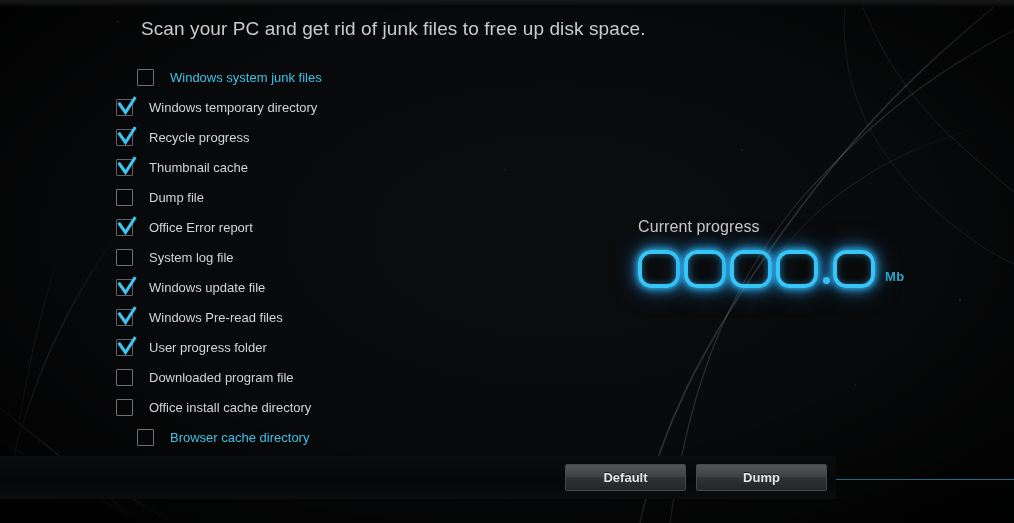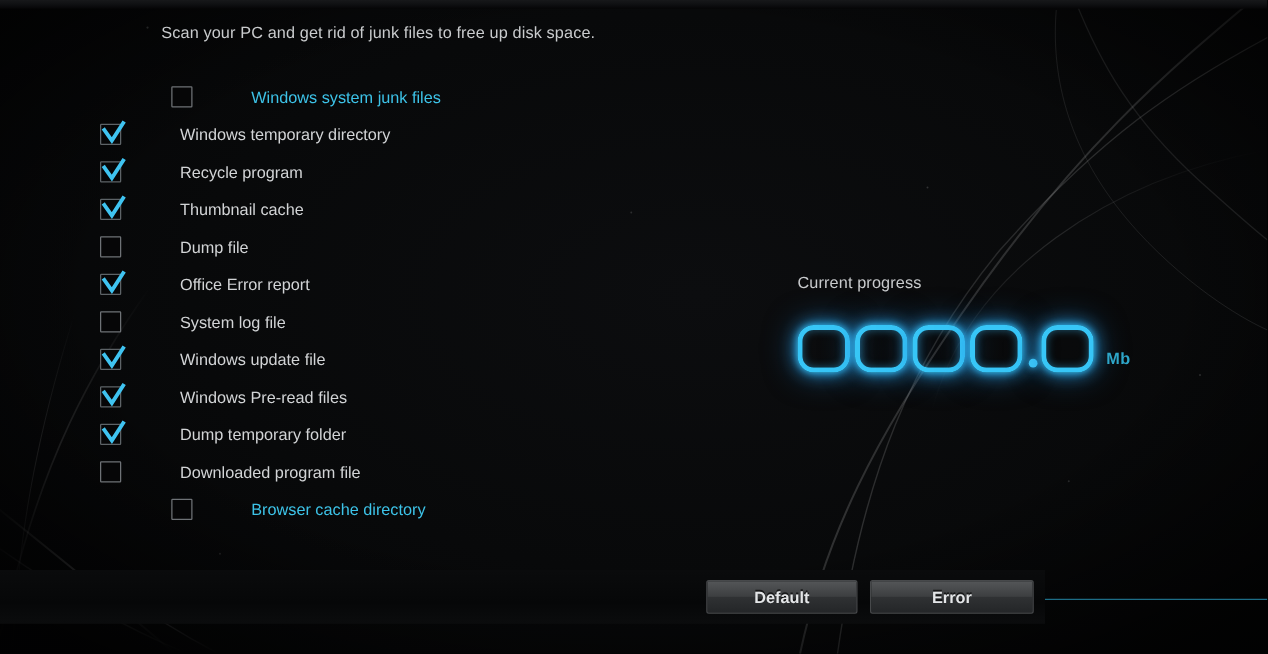--- a/index.html
+++ b/index.html
@@ -48,43 +48,42 @@
   .content {
     position: absolute;
     left: 0; top: 0;
     width: 1014px;
     height: 479px;
     z-index: 3;
   }
 
   .intro {
     position: absolute;
-    left: 129px;
+    left: 141px;
     top: 18px;
-    font-size: 13px;
+    font-size: 19px;
     color: #c9cbcd;
     letter-spacing: .1px;
     white-space: nowrap;
   }
 
   
   .tree {
     position: absolute;
     left: 0;
     top: 62px;
     width: 560px;
   }
   .row {
     display: flex;
     align-items: center;
     height: 30px;
-    gap: 31px;
   }
   .row.level-0 { padding-left: 137px; }
-  .row.level-1 { padding-left: 80px; }
+  .row.level-1 { padding-left: 116px; }
 
   .cb {
     position: relative;
     width: 17px;
     height: 17px;
     box-sizing: border-box;
     border: 1px solid #6e7276;
     background: #060607;
     flex: 0 0 auto;
     border-radius: 1px;
@@ -114,24 +113,24 @@
   }
 
   
   .progress-panel {
     position: absolute;
     left: 638px;
     top: 218px;
     z-index: 3;
   }
   .progress-title {
-    font-size: 13px;
+    font-size: 16px;
     color: #c8cacc;
     letter-spacing: .1px;
-    margin-bottom: 27px;
+    margin-bottom: 14px;
   }
   .digits {
     display: flex;
     align-items: flex-end;
   }
   .digit {
     width: 42px;
     height: 38px;
     box-sizing: border-box;
     border: 4px solid #37c6f7;
@@ -276,21 +275,21 @@
             </svg>
           </div>
           <span class="label">Windows temporary directory</span>
         </div>
         <div class="row level-1">
           <div class="cb checked">
             <svg class="tick" viewBox="0 0 23 23">
               <path d="M 4.5 9 L 10.5 17.5 L 19.5 3.5" fill="none" stroke="#3fc3f0" stroke-width="3.1" stroke-linecap="square" stroke-linejoin="miter"></path>
             </svg>
           </div>
-          <span class="label">Recycle program</span>
+          <span class="label">Recycle progress</span>
         </div>
         <div class="row level-1">
           <div class="cb checked">
             <svg class="tick" viewBox="0 0 23 23">
               <path d="M 4.5 9 L 10.5 17.5 L 19.5 3.5" fill="none" stroke="#3fc3f0" stroke-width="3.1" stroke-linecap="square" stroke-linejoin="miter"></path>
             </svg>
           </div>
           <span class="label">Thumbnail cache</span>
         </div>
         <div class="row level-1">
@@ -324,25 +323,29 @@
             </svg>
           </div>
           <span class="label">Windows Pre-read files</span>
         </div>
         <div class="row level-1">
           <div class="cb checked">
             <svg class="tick" viewBox="0 0 23 23">
               <path d="M 4.5 9 L 10.5 17.5 L 19.5 3.5" fill="none" stroke="#3fc3f0" stroke-width="3.1" stroke-linecap="square" stroke-linejoin="miter"></path>
             </svg>
           </div>
-          <span class="label">Dump temporary folder</span>
+          <span class="label">User progress folder</span>
         </div>
         <div class="row level-1">
           <div class="cb"></div>
           <span class="label">Downloaded program file</span>
+        </div>
+        <div class="row level-1">
+          <div class="cb"></div>
+          <span class="label">Office install cache directory</span>
         </div>
         <div class="row level-0">
           <div class="cb"></div>
           <span class="label">Browser cache directory</span>
         </div>
       </div>
 
     <div class="progress-panel">
       <div class="progress-title">Current progress</div>
       <div class="digits" id="digits-root">
@@ -356,17 +359,17 @@
         </div>
     </div>
 
   </div>
 
   <div class="separator"></div>
 
   <div class="footer">
     <div class="footer-inner" id="footer-buttons">
         <div class="btn">Default</div>
-        <div class="btn wide">Error</div>
+        <div class="btn wide">Dump</div>
       </div>
   </div>
 
 </div>
 
 </body></html>

